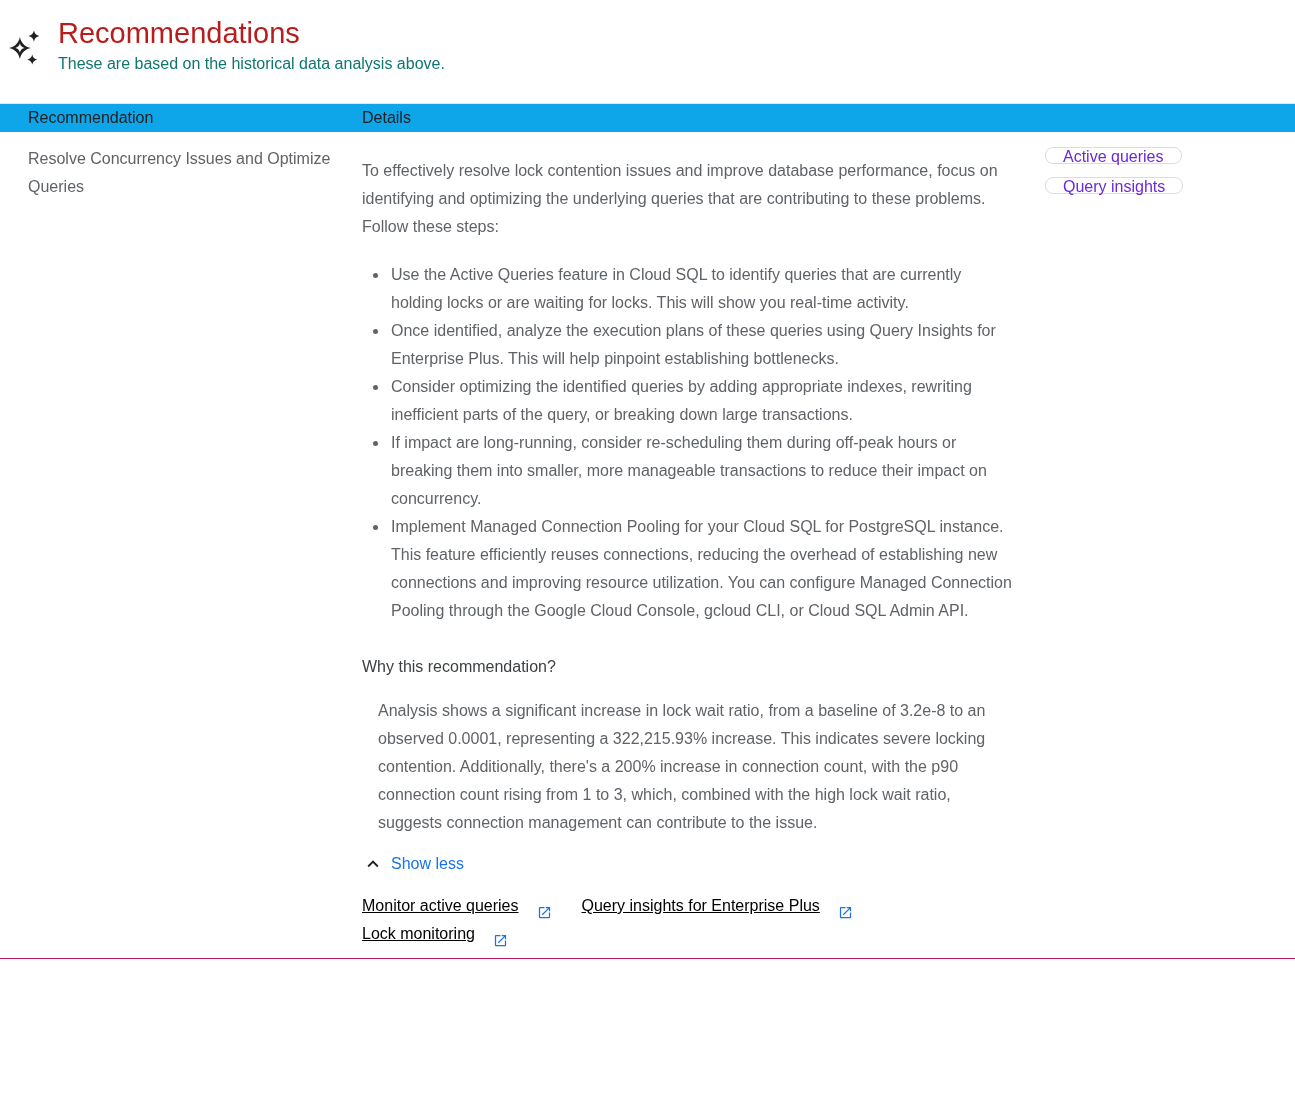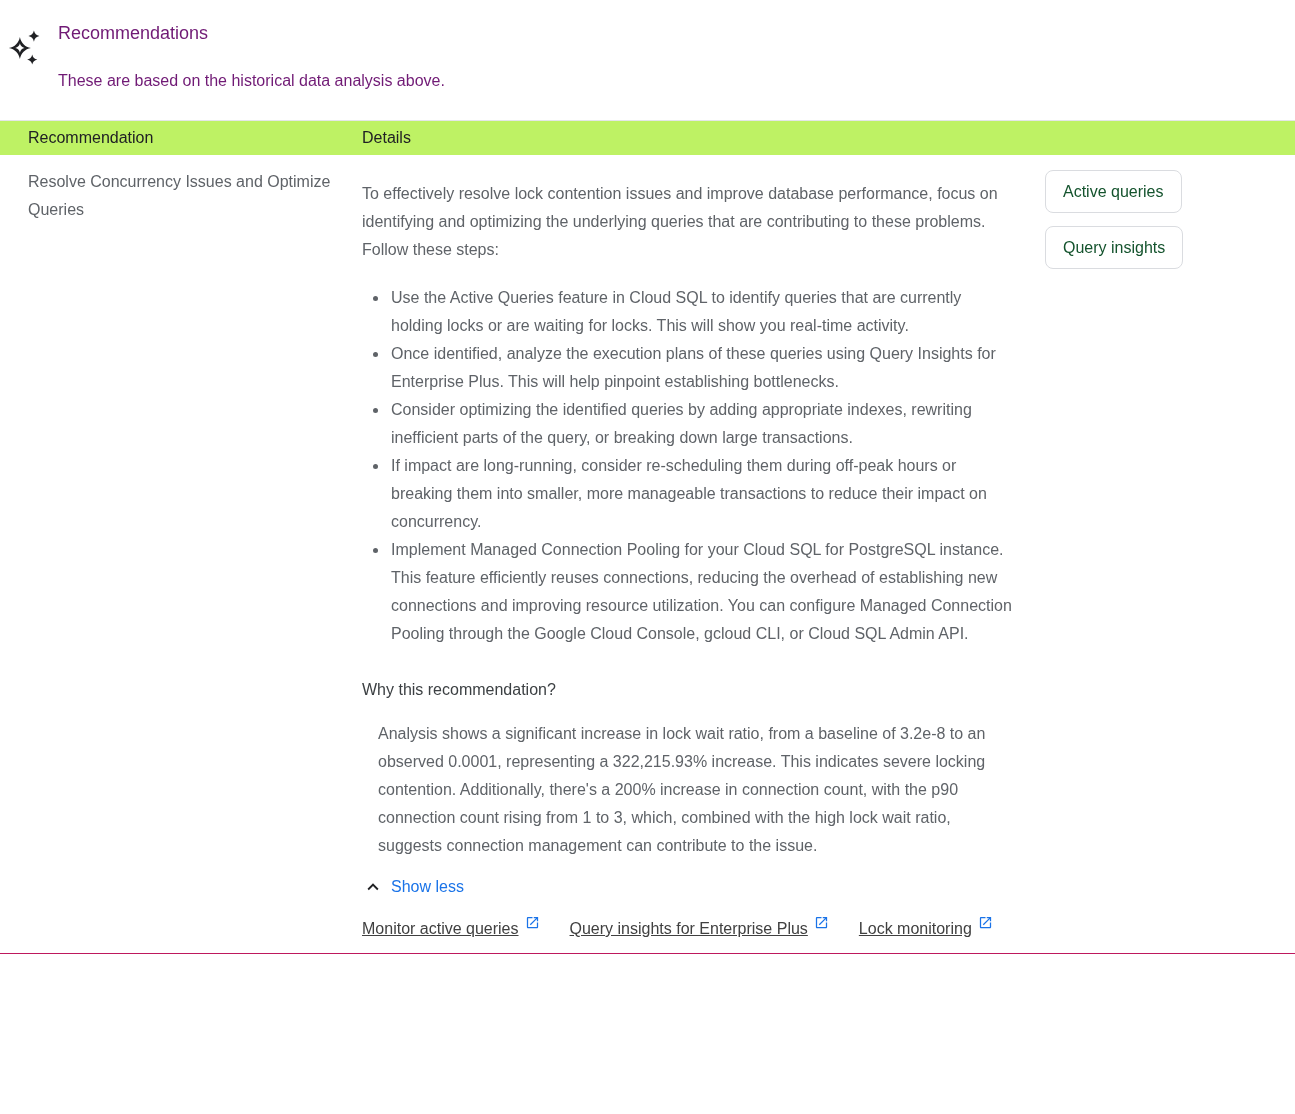--- a/index.html
+++ b/index.html
@@ -9,28 +9,28 @@
     background: #ffffff;
     font-family: "Liberation Sans", sans-serif;
     color: #5f6368;
     -webkit-font-smoothing: antialiased;
   }
   .page { width: 1295px; }
 
   
   .rec-header { display: flex; align-items: flex-start; gap: 16px; padding: 18px 0 0 8px; }
   .spark-wrap { width: 34px; flex: 0 0 34px; margin-top: 9px; }
-  .rec-title { font-size: 18px; line-height: 30px; font-weight: 400; color: #701a75; }
-  .rec-subtitle { font-size: 16px; line-height: 24px; color: #701a75; margin-top: 21px; }
+  .rec-title { font-size: 29px; line-height: 30px; font-weight: 400; color: #b91c1c; }
+  .rec-subtitle { font-size: 16px; line-height: 24px; color: #0f766e; margin-top: 4px; }
 
   
   .rec-table { margin-top: 27px; width: 1295px; }
   .thead {
     display: grid; grid-template-columns: 362px 683px 1fr;
-    background: #bef264; height: 35px; align-items: center;
+    background: #0ea5e9; height: 29px; align-items: center;
     border-top: 1px solid #e4e6e8;
   }
   .th { font-size: 16px; font-weight: 500; color: #202124; }
   .th-rec { padding-left: 28px; }
 
   .trow {
     display: grid; grid-template-columns: 362px 683px 1fr;
     padding: 13px 0 10px;
     border-bottom: 1px solid #be185d;
   }
@@ -50,34 +50,34 @@
     display: inline-flex; align-items: center; gap: 7px;
     padding: 0;
     background: none; border: none; cursor: pointer;
     color: #1a73e8; font-size: 16px; font-weight: 500;
     font-family: "Liberation Sans", sans-serif;
   }
   .show-less svg { display: block; }
 
   .doc-links { display: flex; flex-wrap: wrap; column-gap: 30px; row-gap: 0; margin-top: 8px; max-width: 660px; }
   .doc-link {
-    color: #404040; text-decoration: underline;
+    color: #000000; text-decoration: underline;
     font-size: 16px; line-height: 28px;
-    display: inline-flex; align-items: flex-start; gap: 6px;
+    display: inline-flex; align-items: flex-end; gap: 18px;
     cursor: pointer;
   }
   .doc-link svg { flex: 0 0 auto; }
 
   
   .td-actions { display: flex; flex-direction: column; align-items: flex-start; gap: 13px; padding-top: 2px; }
   .chip {
-    height: 43px; padding: 0 17px;
+    height: 17px; padding: 0 17px;
     background: #ffffff;
     border: 1px solid #dadce0; border-radius: 8px;
-    color: #14532d; font-size: 16px; font-weight: 500;
+    color: #6d28d9; font-size: 16px; font-weight: 500;
     font-family: "Liberation Sans", sans-serif;
     cursor: pointer; white-space: nowrap;
   }
 </style>
 </head>
 <body>
 
 <div class="page">
 
   <div class="rec-header">

